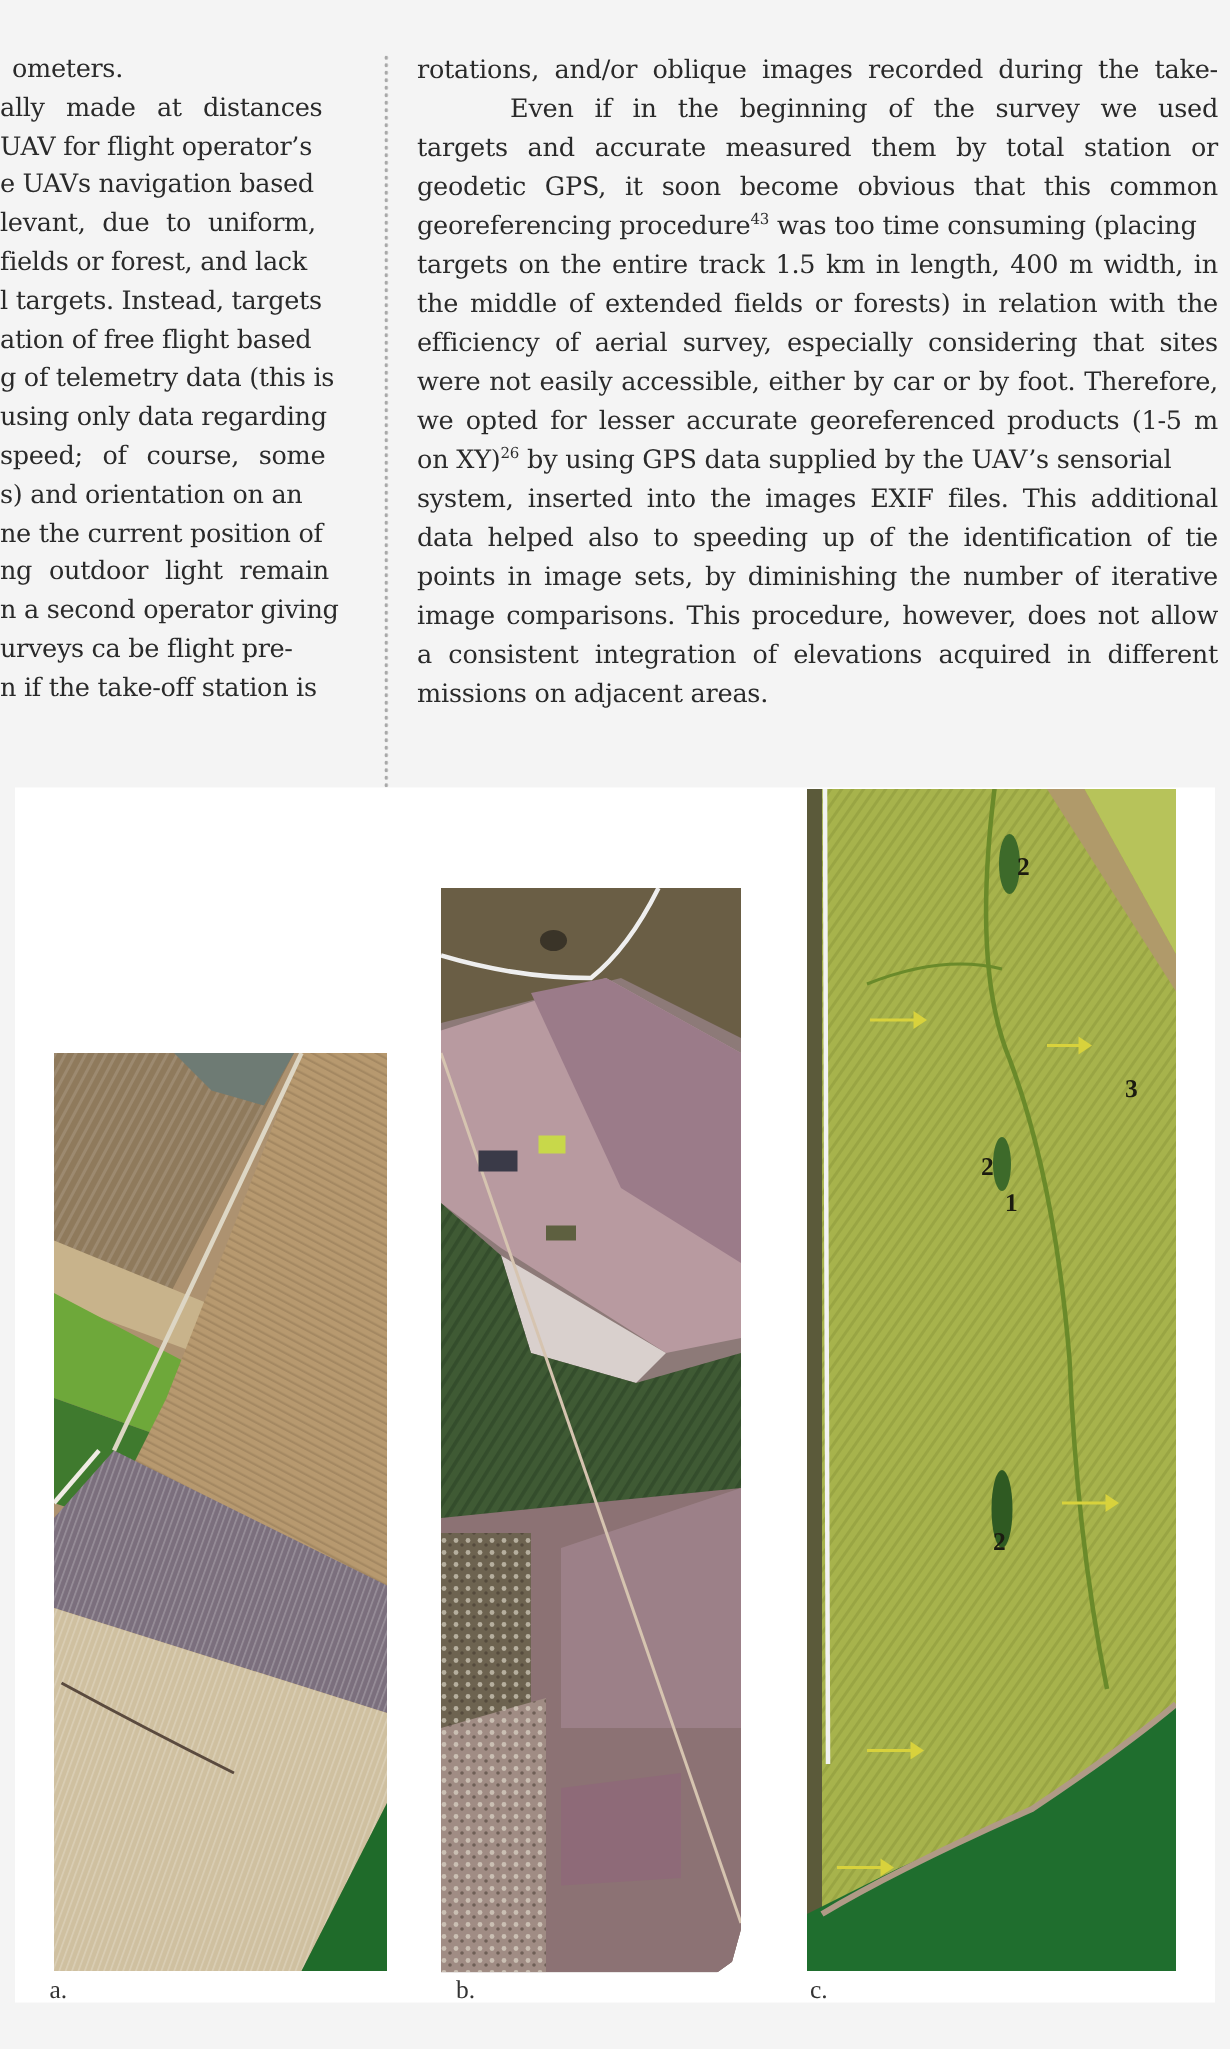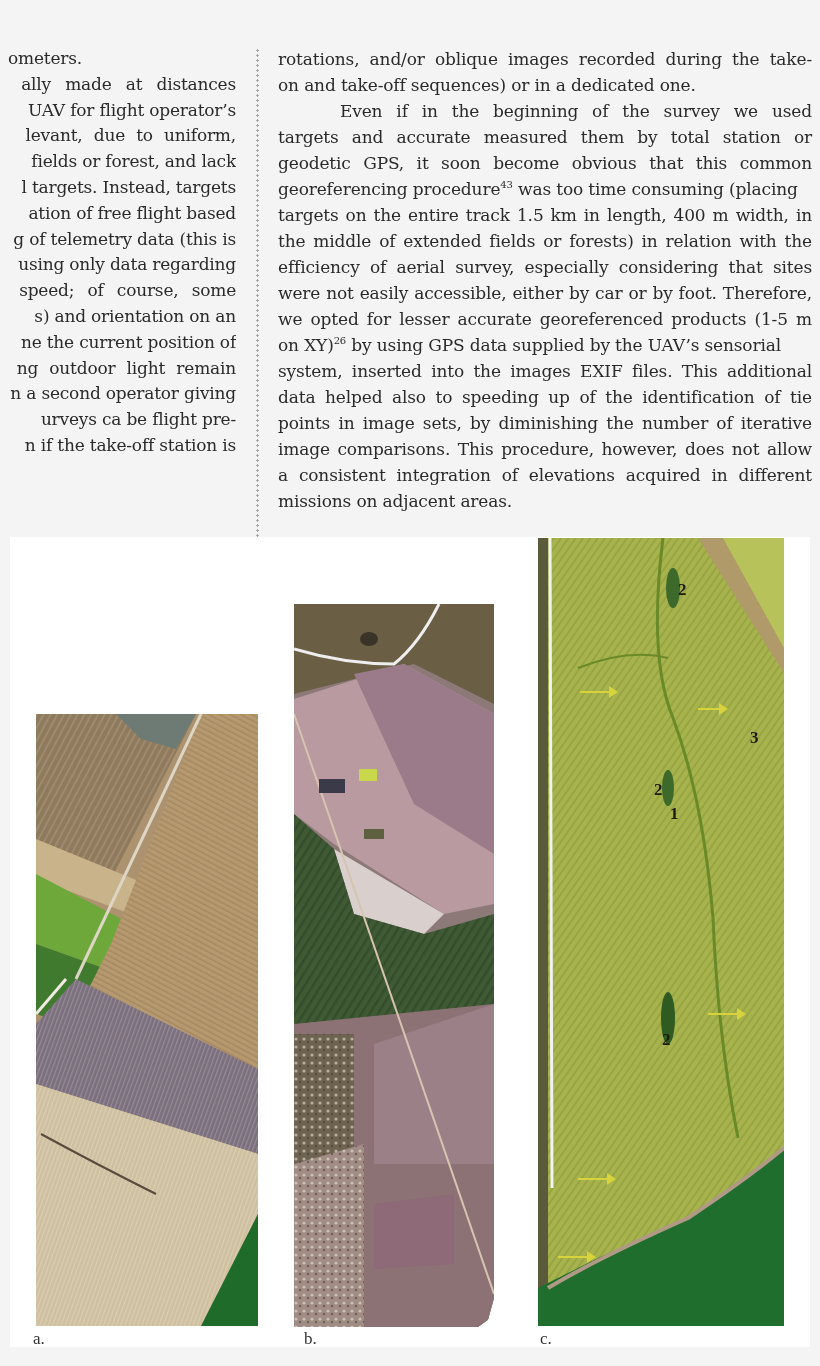--- a/index.html
+++ b/index.html
@@ -3,29 +3,29 @@
   <meta charset="utf-8">
   <style>
     * { box-sizing: border-box; margin: 0; padding: 0; }
     html, body { width: 820px; height: 1366px; overflow: hidden; }
     body {
       background: #f4f4f4;
       font-family: "DejaVu Serif", "Liberation Serif", serif;
       color: #2a2a2a;
       position: relative;
     }
-    .page { position: absolute; left: 0; top: 12px; width: 820px; height: 1260px; }
+    .page { position: absolute; left: 0; top: 0; width: 820px; height: 1260px; }
 
     
     .col-left {
       position: absolute; left: 0; top: 34px; width: 236px;
       overflow: hidden;
     }
     .col-left .line {
-      display: block; white-space: nowrap; text-align: right;
+      display: block; white-space: nowrap; 
       font-size: 17px; line-height: 25.8px; letter-spacing: -0.2px;
     }
     .col-sep {
       position: absolute; left: 256px; top: 36px; width: 3px; height: 490px;
       background-image: radial-gradient(circle, #a8a8a8 1.1px, transparent 1.3px);
       background-size: 3px 5px;
       background-repeat: repeat-y;
     }
     .col-right {
       position: absolute; left: 278px; top: 34px; width: 534px;
@@ -78,40 +78,40 @@
   </style>
 </head>
 <body>
 
 <div class="page">
 
   <div class="col-left">
     <span class="line" style="text-align:left;padding-left:8px;">ometers.</span>
     <span class="line" style="word-spacing:9px">ally made at distances</span>
     <span class="line">UAV for flight operator’s</span>
+    <span class="line">e UAVs navigation based</span>
     <span class="line" style="word-spacing:6px">levant, due to uniform,</span>
     <span class="line">fields or forest, and lack</span>
     <span class="line">l targets. Instead, targets</span>
     <span class="line">ation of free flight based</span>
     <span class="line">g of telemetry data (this is</span>
     <span class="line">using only data regarding</span>
     <span class="line" style="word-spacing:8px">speed; of course, some</span>
     <span class="line">s) and orientation on an</span>
     <span class="line">ne the current position of</span>
     <span class="line" style="word-spacing:6px">ng outdoor light remain</span>
     <span class="line">n a second operator giving</span>
     <span class="line">urveys ca be flight pre-</span>
     <span class="line">n if the take-off station is</span>
   </div>
 
   <div class="col-sep"></div>
 
   <div class="col-right">
     <span class="line">rotations, and/or oblique images recorded during the take-</span>
-    <span class="line last">on and take-off sequences) or in a dedicated one.</span>
     <span class="line indent">Even if in the beginning of the survey we used</span>
     <span class="line">targets and accurate measured them by total station or</span>
     <span class="line">geodetic GPS, it soon become obvious that this common</span>
     <span class="line" style="text-align-last:auto;">
       <span>georeferencing procedure</span><sup>43</sup> <span>was too time consuming (placing</span>
     </span>
     <span class="line">targets on the entire track 1.5 km in length, 400 m width, in</span>
     <span class="line">the middle of extended fields or forests) in relation with the</span>
     <span class="line">efficiency of aerial survey, especially considering that sites</span>
     <span class="line">were not easily accessible, either by car or by foot. Therefore,</span>

